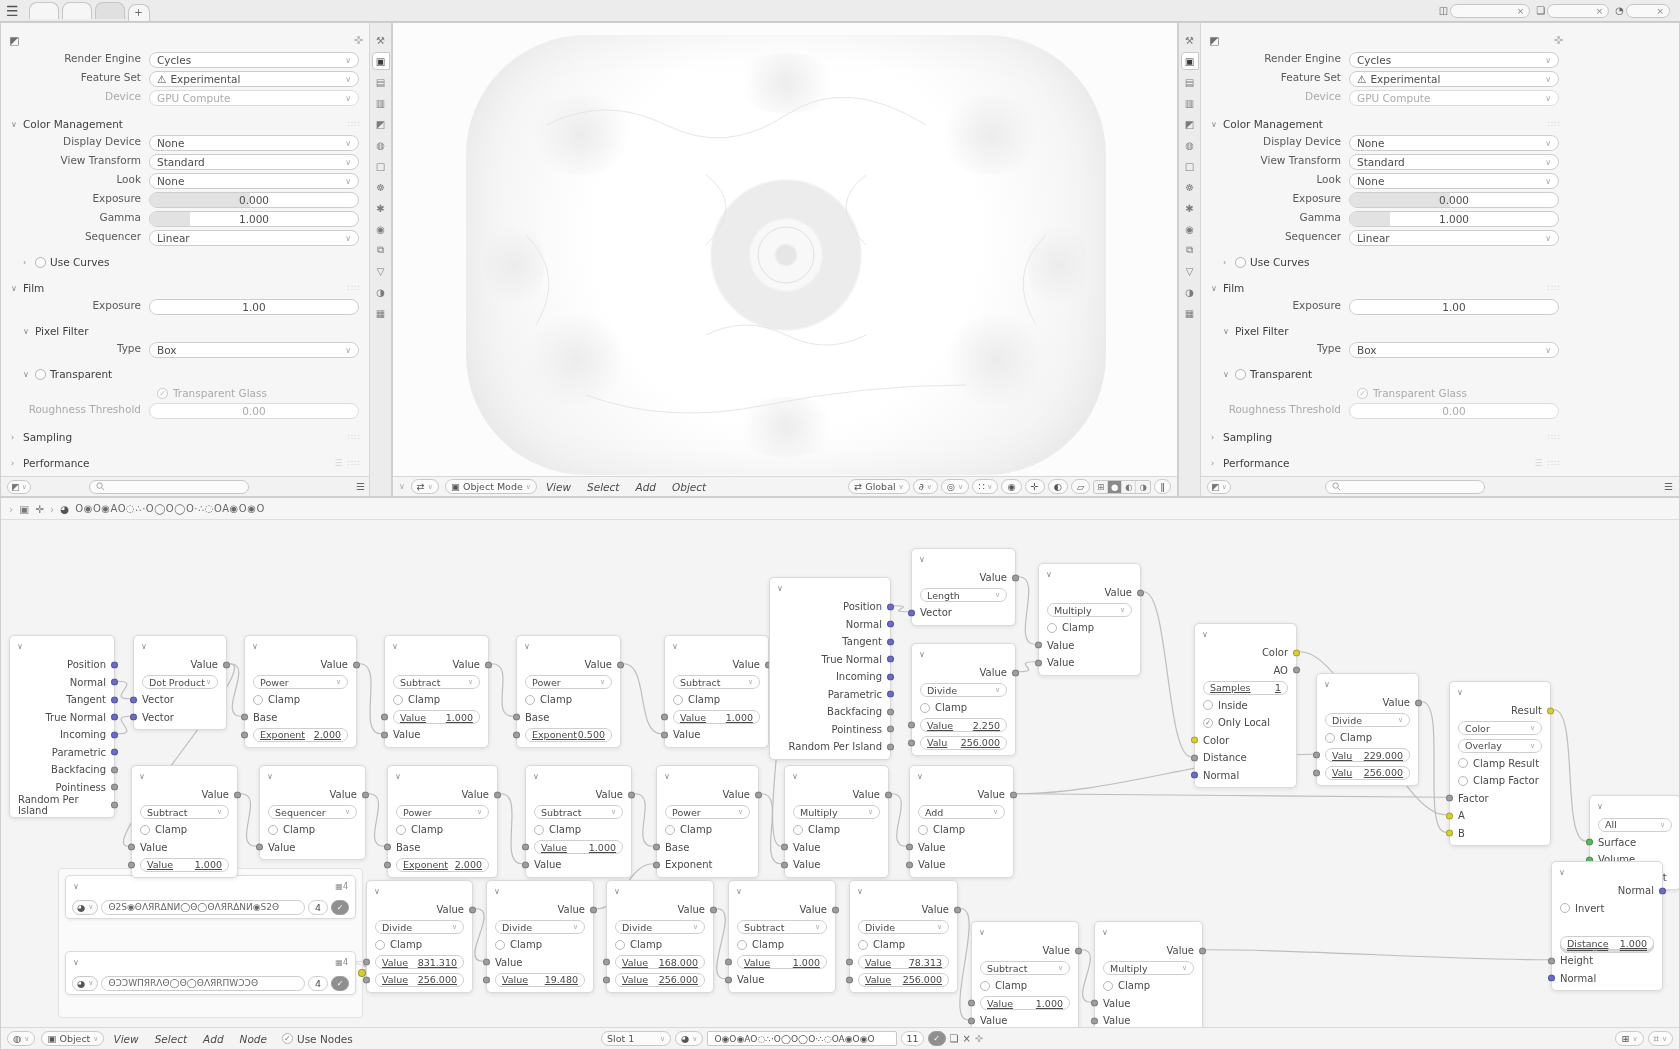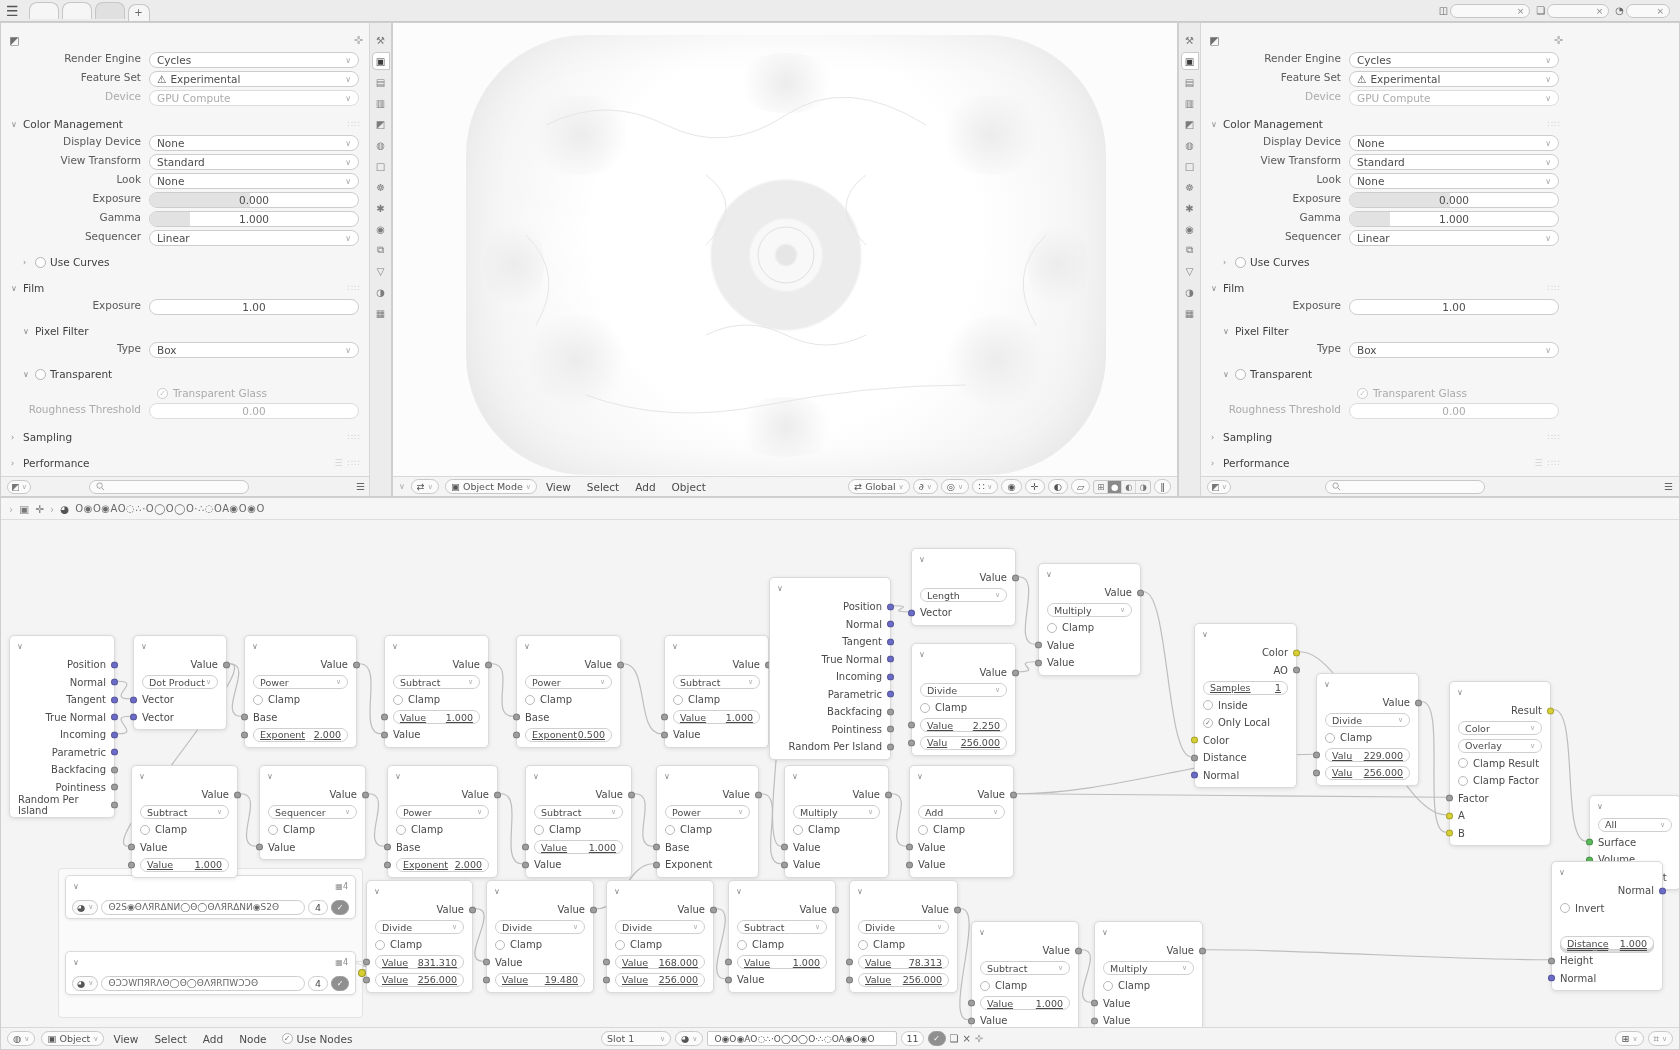--- a/index.html
+++ b/index.html
@@ -51,21 +51,21 @@
 
   
   #viewport { left:392px; top:22px; width:786px; height:475px; background:#fcfcfc; overflow:hidden; }
   .vp-obj { position:absolute; left:73px; top:12px; width:640px; height:440px; border-radius:120px;
     background:radial-gradient(circle at 50% 46%, #ffffff 48%, #f4f4f4 78%, #ebebeb 100%);
     box-shadow:inset 0 0 50px rgba(0,0,0,.05); }
   .blob { position:absolute; border-radius:50%; background:radial-gradient(circle, #ececec 0%, rgba(236,236,236,0) 70%); }
   .vp-ring { position:absolute; left:225px; top:125px; width:190px; height:190px; border-radius:50%;
     background:radial-gradient(circle, #e6e6e6 7%, #f8f8f8 9% 26%, #ececec 28% 55%, rgba(255,255,255,0) 57%); }
   .vp-head { position:absolute; left:0; right:0; bottom:0; height:20px; background:#f4f4f4; border-top:1px solid #d8d8d8; display:flex; align-items:center; gap:6px; padding:0 6px; font-size:10.5px; }
-  .menu { color:#4a4a4a; padding:0 3px; }
+  .menu { color:#4a4a4a; padding:0 3px;font-style:italic; }
   .mini { height:15px; border:1px solid #c8c8c8; border-radius:8px; background:#fbfbfb; display:flex; align-items:center; gap:3px; padding:0 5px; font-size:9.5px; color:#555; }
   .mini .chev { font-size:7px; color:#a9a9a9; }
   .vp-right { margin-left:auto; display:flex; align-items:center; gap:3px; }
   .seg { display:flex; border:1px solid #c8c8c8; border-radius:3px; overflow:hidden; height:14px; }
   .seg i { width:14px; font-style:normal; font-size:8.5px; display:flex; align-items:center; justify-content:center; color:#777; border-right:1px solid #d8d8d8; }
   .seg i:last-child { border-right:none; }
   .seg i.on { background:#8a8a8a; color:#fff; }
 
   
   #nodeed { left:0; top:497px; width:1680px; height:553px; background:#f4f4f4; }

